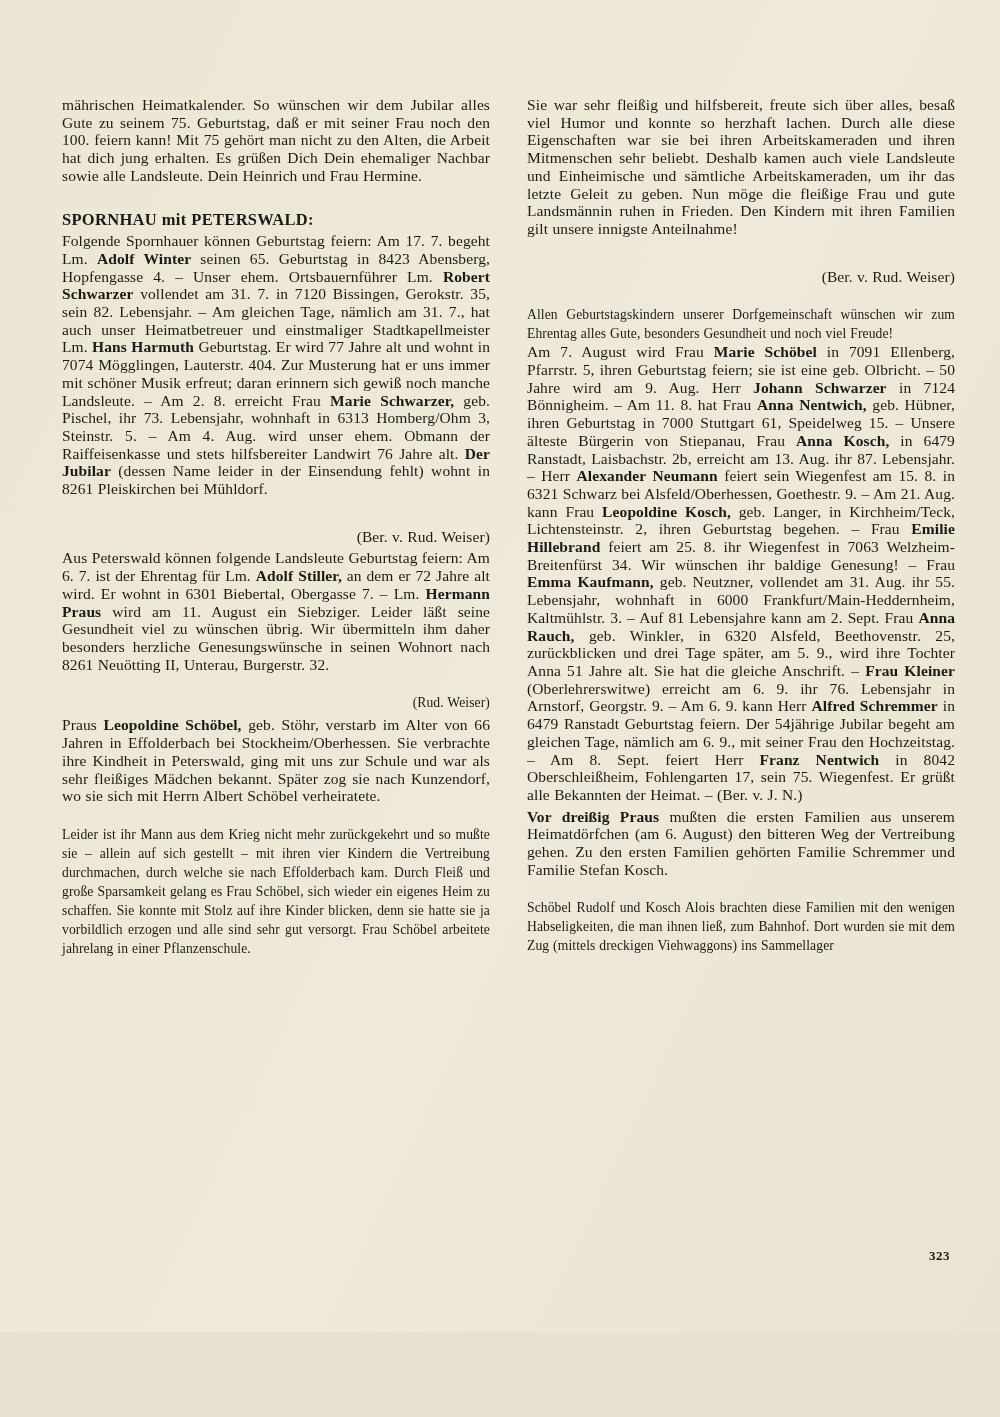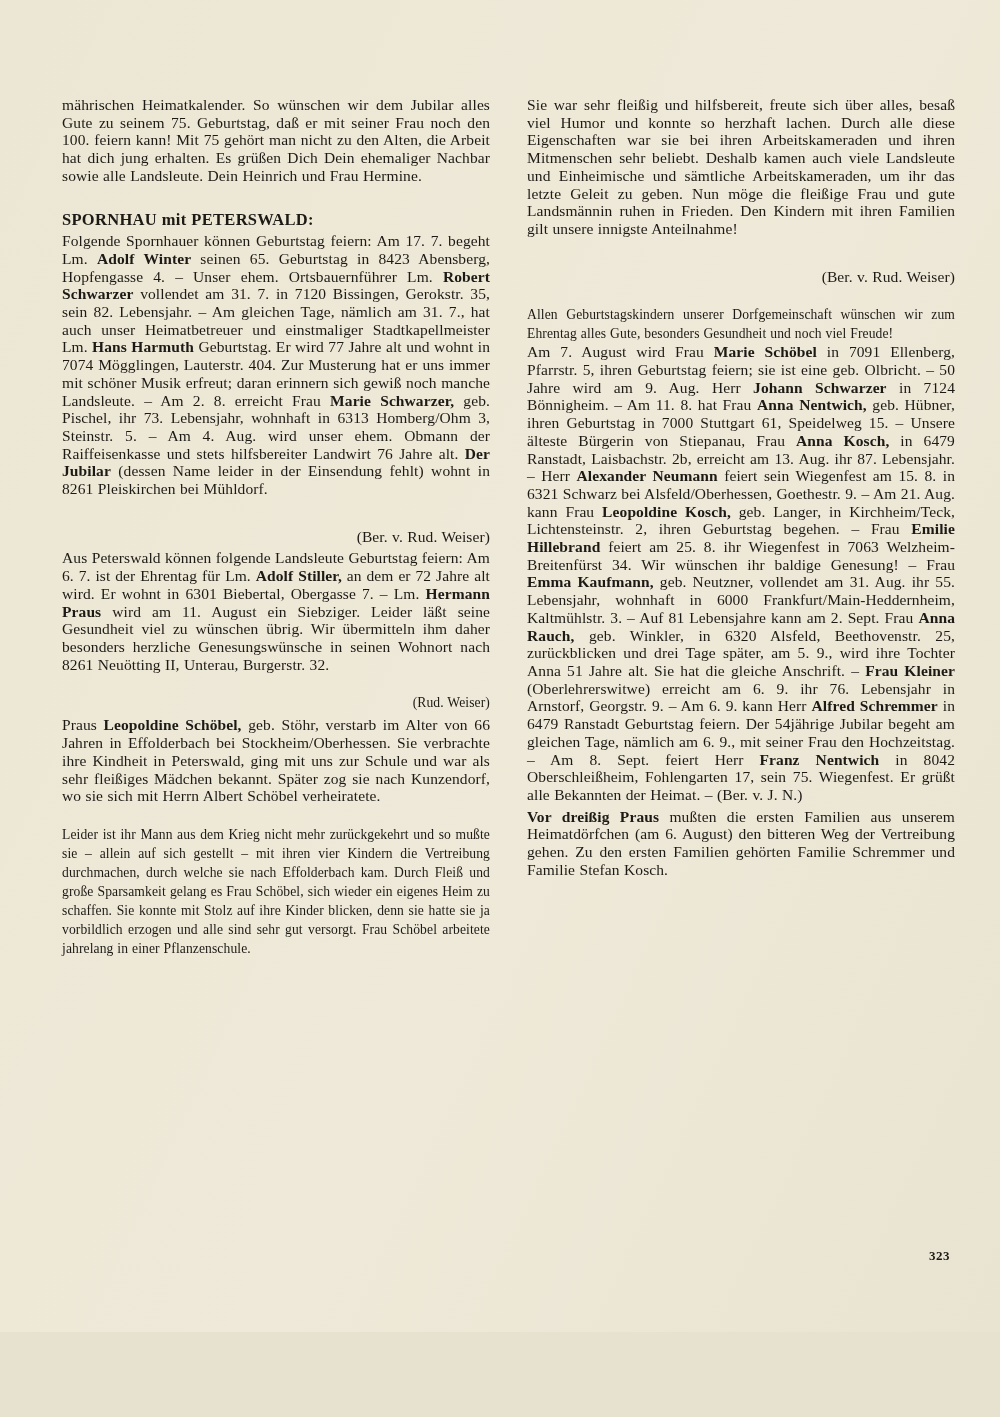--- a/index.html
+++ b/index.html
@@ -64,16 +64,17 @@
         <p class="block byline small"><span>(Rud. Weiser)</span></p>
         <p class="block para gap"><span>Praus </span><span class="bold">Leopoldine Schöbel,</span><span> geb. Stöhr, verstarb im Alter von 66 Jahren in Effolderbach bei Stockheim/Oberhessen. Sie verbrachte ihre Kindheit in Peterswald, ging mit uns zur Schule und war als sehr fleißiges Mädchen bekannt. Später zog sie nach Kunzendorf, wo sie sich mit Herrn Albert Schöbel verheiratete.</span></p>
         <p class="block small"><span>Leider ist ihr Mann aus dem Krieg nicht mehr zurückgekehrt und so mußte sie – allein auf sich gestellt – mit ihren vier Kindern die Vertreibung durchmachen, durch welche sie nach Effolderbach kam. Durch Fleiß und große Sparsamkeit gelang es Frau Schöbel, sich wieder ein eigenes Heim zu schaffen. Sie konnte mit Stolz auf ihre Kinder blicken, denn sie hatte sie ja vorbildlich erzogen und alle sind sehr gut versorgt. Frau Schöbel arbeitete jahrelang in einer Pflanzenschule.</span></p>
       </div>
     <div class="column">
         <p class="block para"><span>Sie war sehr fleißig und hilfsbereit, freute sich über alles, besaß viel Humor und konnte so herzhaft lachen. Durch alle diese Eigenschaften war sie bei ihren Arbeitskameraden und ihren Mitmenschen sehr beliebt. Deshalb kamen auch viele Landsleute und Einheimische und sämtliche Arbeitskameraden, um ihr das letzte Geleit zu geben. Nun möge die fleißige Frau und gute Landsmännin ruhen in Frieden. Den Kindern mit ihren Familien gilt unsere innigste Anteilnahme!</span></p>
         <p class="block byline"><span>(Ber. v. Rud. Weiser)</span></p>
         <p class="block small"><span>Allen Geburtstagskindern unserer Dorfgemeinschaft wünschen wir zum Ehrentag alles Gute, besonders Gesundheit und noch viel Freude!</span></p>
         <p class="block para"><span>Am 7. August wird Frau </span><span class="bold">Marie Schöbel</span><span> in 7091 Ellenberg, Pfarrstr. 5, ihren Geburtstag feiern; sie ist eine geb. Olbricht. – 50 Jahre wird am 9. Aug. Herr </span><span class="bold">Johann Schwarzer</span><span> in 7124 Bönnigheim. – Am 11. 8. hat Frau </span><span class="bold">Anna Nentwich,</span><span> geb. Hübner, ihren Geburtstag in 7000 Stuttgart 61, Speidelweg 15. – Unsere älteste Bürgerin von Stiepanau, Frau </span><span class="bold">Anna Kosch,</span><span> in 6479 Ranstadt, Laisbachstr. 2b, erreicht am 13. Aug. ihr 87. Lebensjahr. – Herr </span><span class="bold">Alexander Neumann</span><span> feiert sein Wiegenfest am 15. 8. in 6321 Schwarz bei Alsfeld/Oberhessen, Goethestr. 9. – Am 21. Aug. kann Frau </span><span class="bold">Leopoldine Kosch,</span><span> geb. Langer, in Kirchheim/Teck, Lichtensteinstr. 2, ihren Geburtstag begehen. – Frau </span><span class="bold">Emilie Hillebrand</span><span> feiert am 25. 8. ihr Wiegenfest in 7063 Welzheim-Breitenfürst 34. Wir wünschen ihr baldige Genesung! – Frau </span><span class="bold">Emma Kaufmann,</span><span> geb. Neutzner, vollendet am 31. Aug. ihr 55. Lebensjahr, wohnhaft in 6000 Frankfurt/Main-Heddernheim, Kaltmühlstr. 3. – Auf 81 Lebensjahre kann am 2. Sept. Frau </span><span class="bold">Anna Rauch,</span><span> geb. Winkler, in 6320 Alsfeld, Beethovenstr. 25, zurückblicken und drei Tage später, am 5. 9., wird ihre Tochter Anna 51 Jahre alt. Sie hat die gleiche Anschrift. – </span><span class="bold">Frau Kleiner</span><span> (Oberlehrerswitwe) erreicht am 6. 9. ihr 76. Lebensjahr in Arnstorf, Georgstr. 9. – Am 6. 9. kann Herr </span><span class="bold">Alfred Schremmer</span><span> in 6479 Ranstadt Geburtstag feiern. Der 54jährige Jubilar begeht am gleichen Tage, nämlich am 6. 9., mit seiner Frau den Hochzeitstag. – Am 8. Sept. feiert Herr </span><span class="bold">Franz Nentwich</span><span> in 8042 Oberschleißheim, Fohlengarten 17, sein 75. Wiegenfest. Er grüßt alle Bekannten der Heimat. – (Ber. v. J. N.)</span></p>
         <p class="block para gap"><span class="bold">Vor dreißig Praus</span><span> mußten die ersten Familien aus unserem Heimatdörfchen (am 6. August) den bitteren Weg der Vertreibung gehen. Zu den ersten Familien gehörten Familie Schremmer und Familie Stefan Kosch.</span></p>
+        <p class="block small"><span>Schöbel Rudolf und Kosch Alois brachten diese Familien mit den wenigen Habseligkeiten, die man ihnen ließ, zum Bahnhof. Dort wurden sie mit dem Zug (mittels dreckigen Viehwaggons) ins Sammellager</span></p>
       </div>
   </div>
   <div class="page-number">323</div>
 </div>
 
 </body></html>

